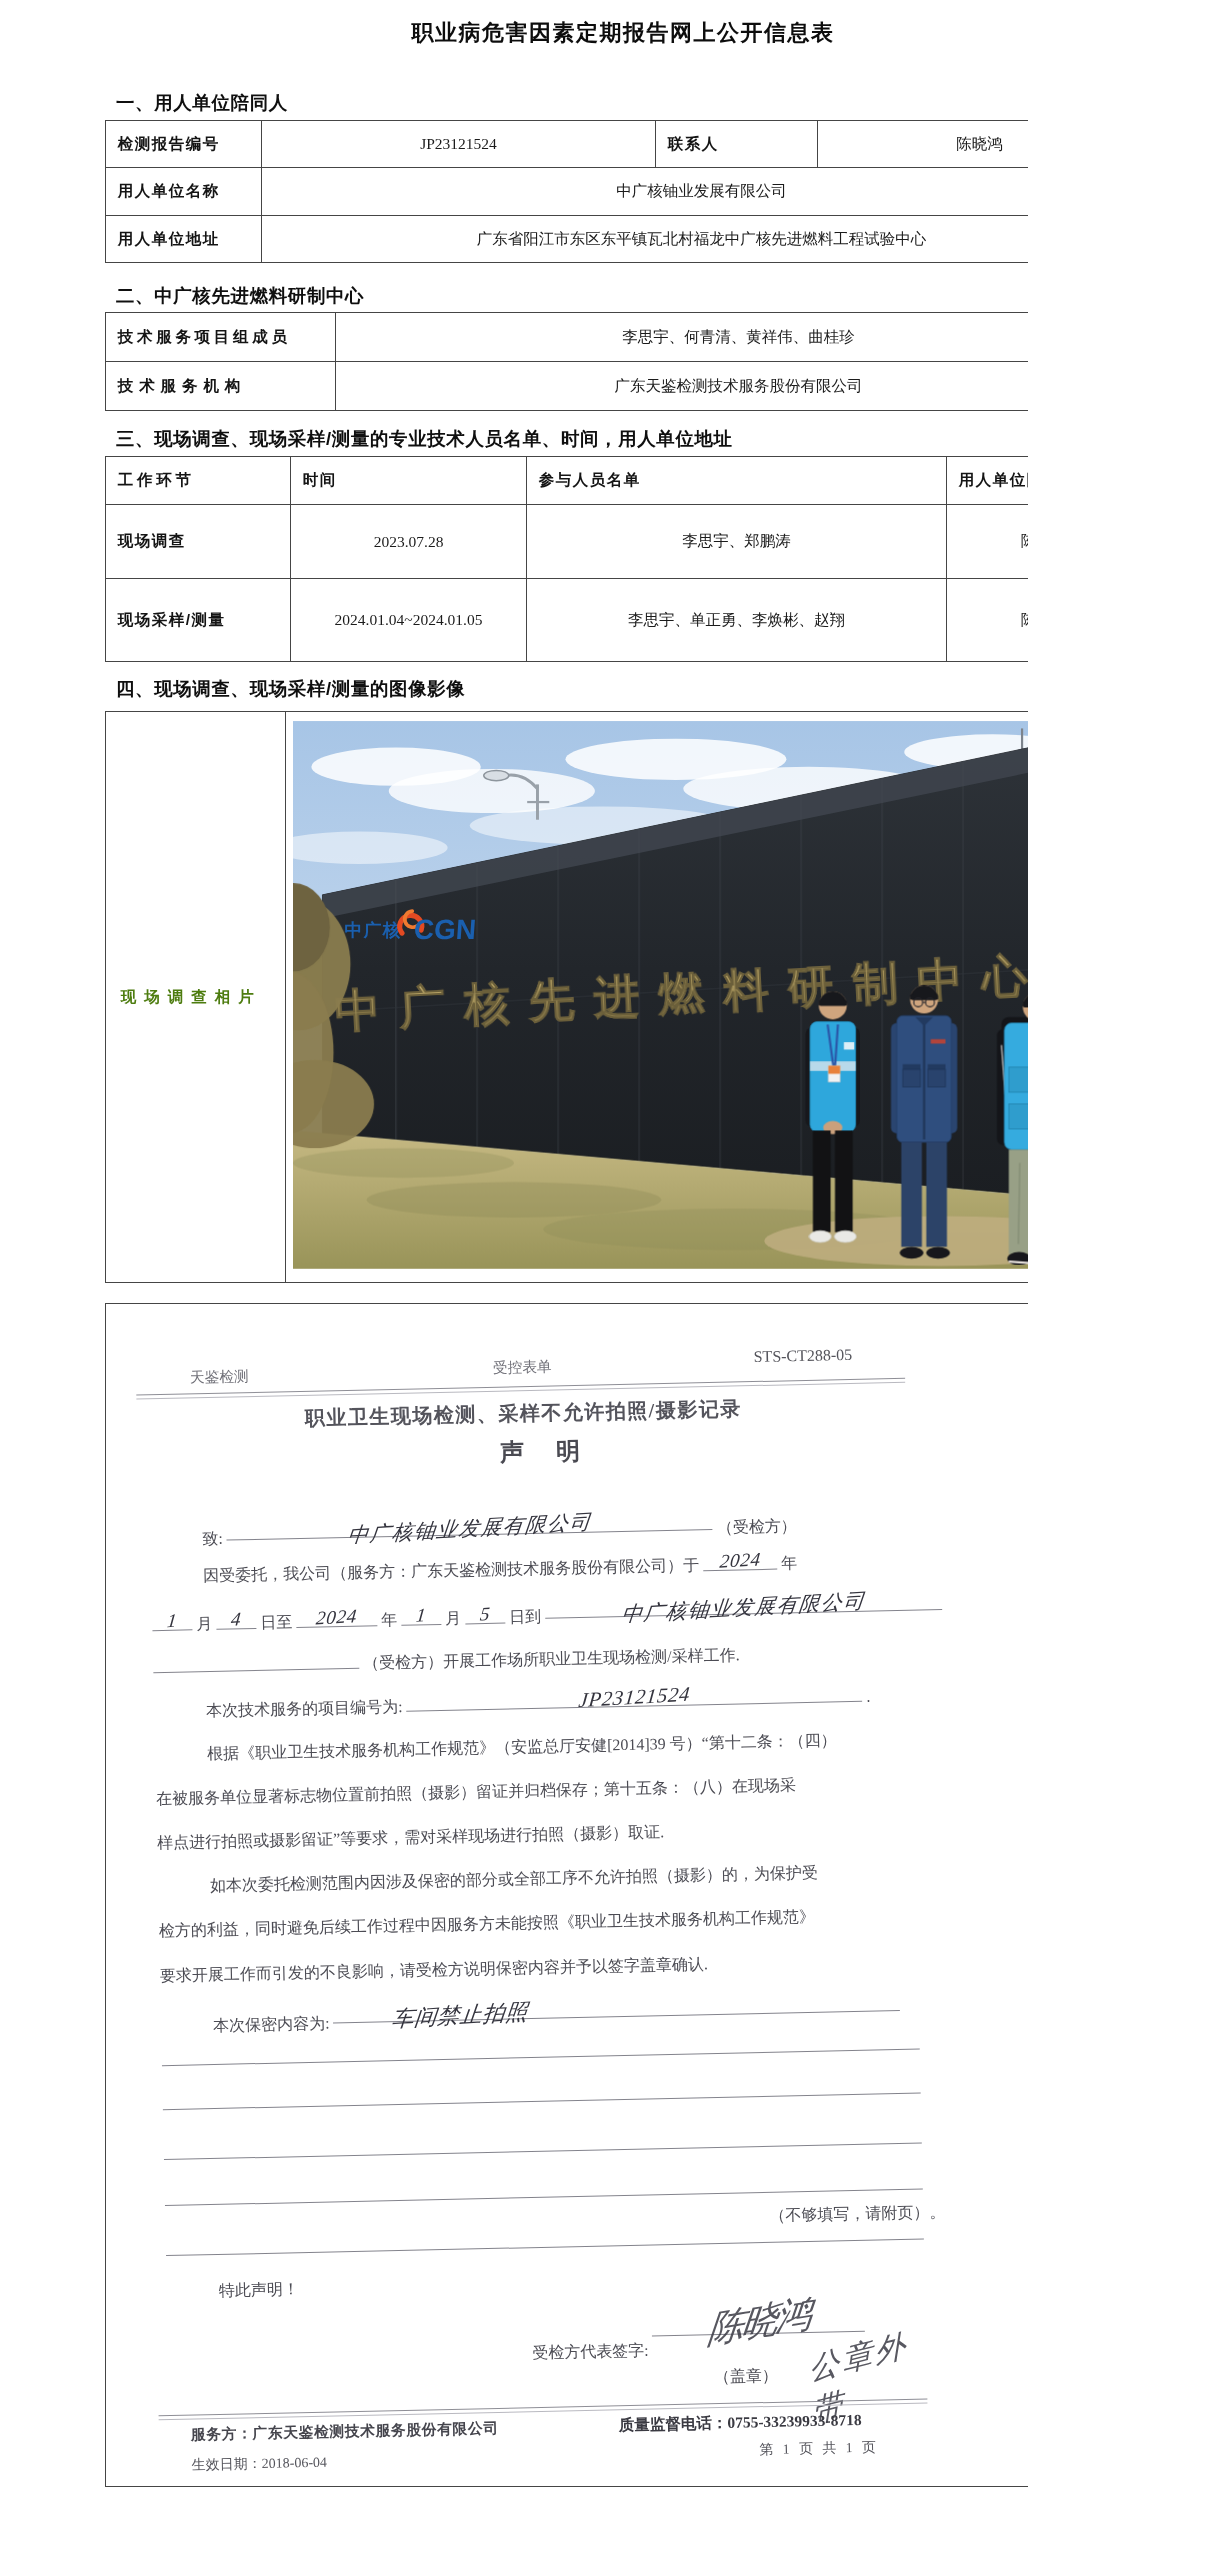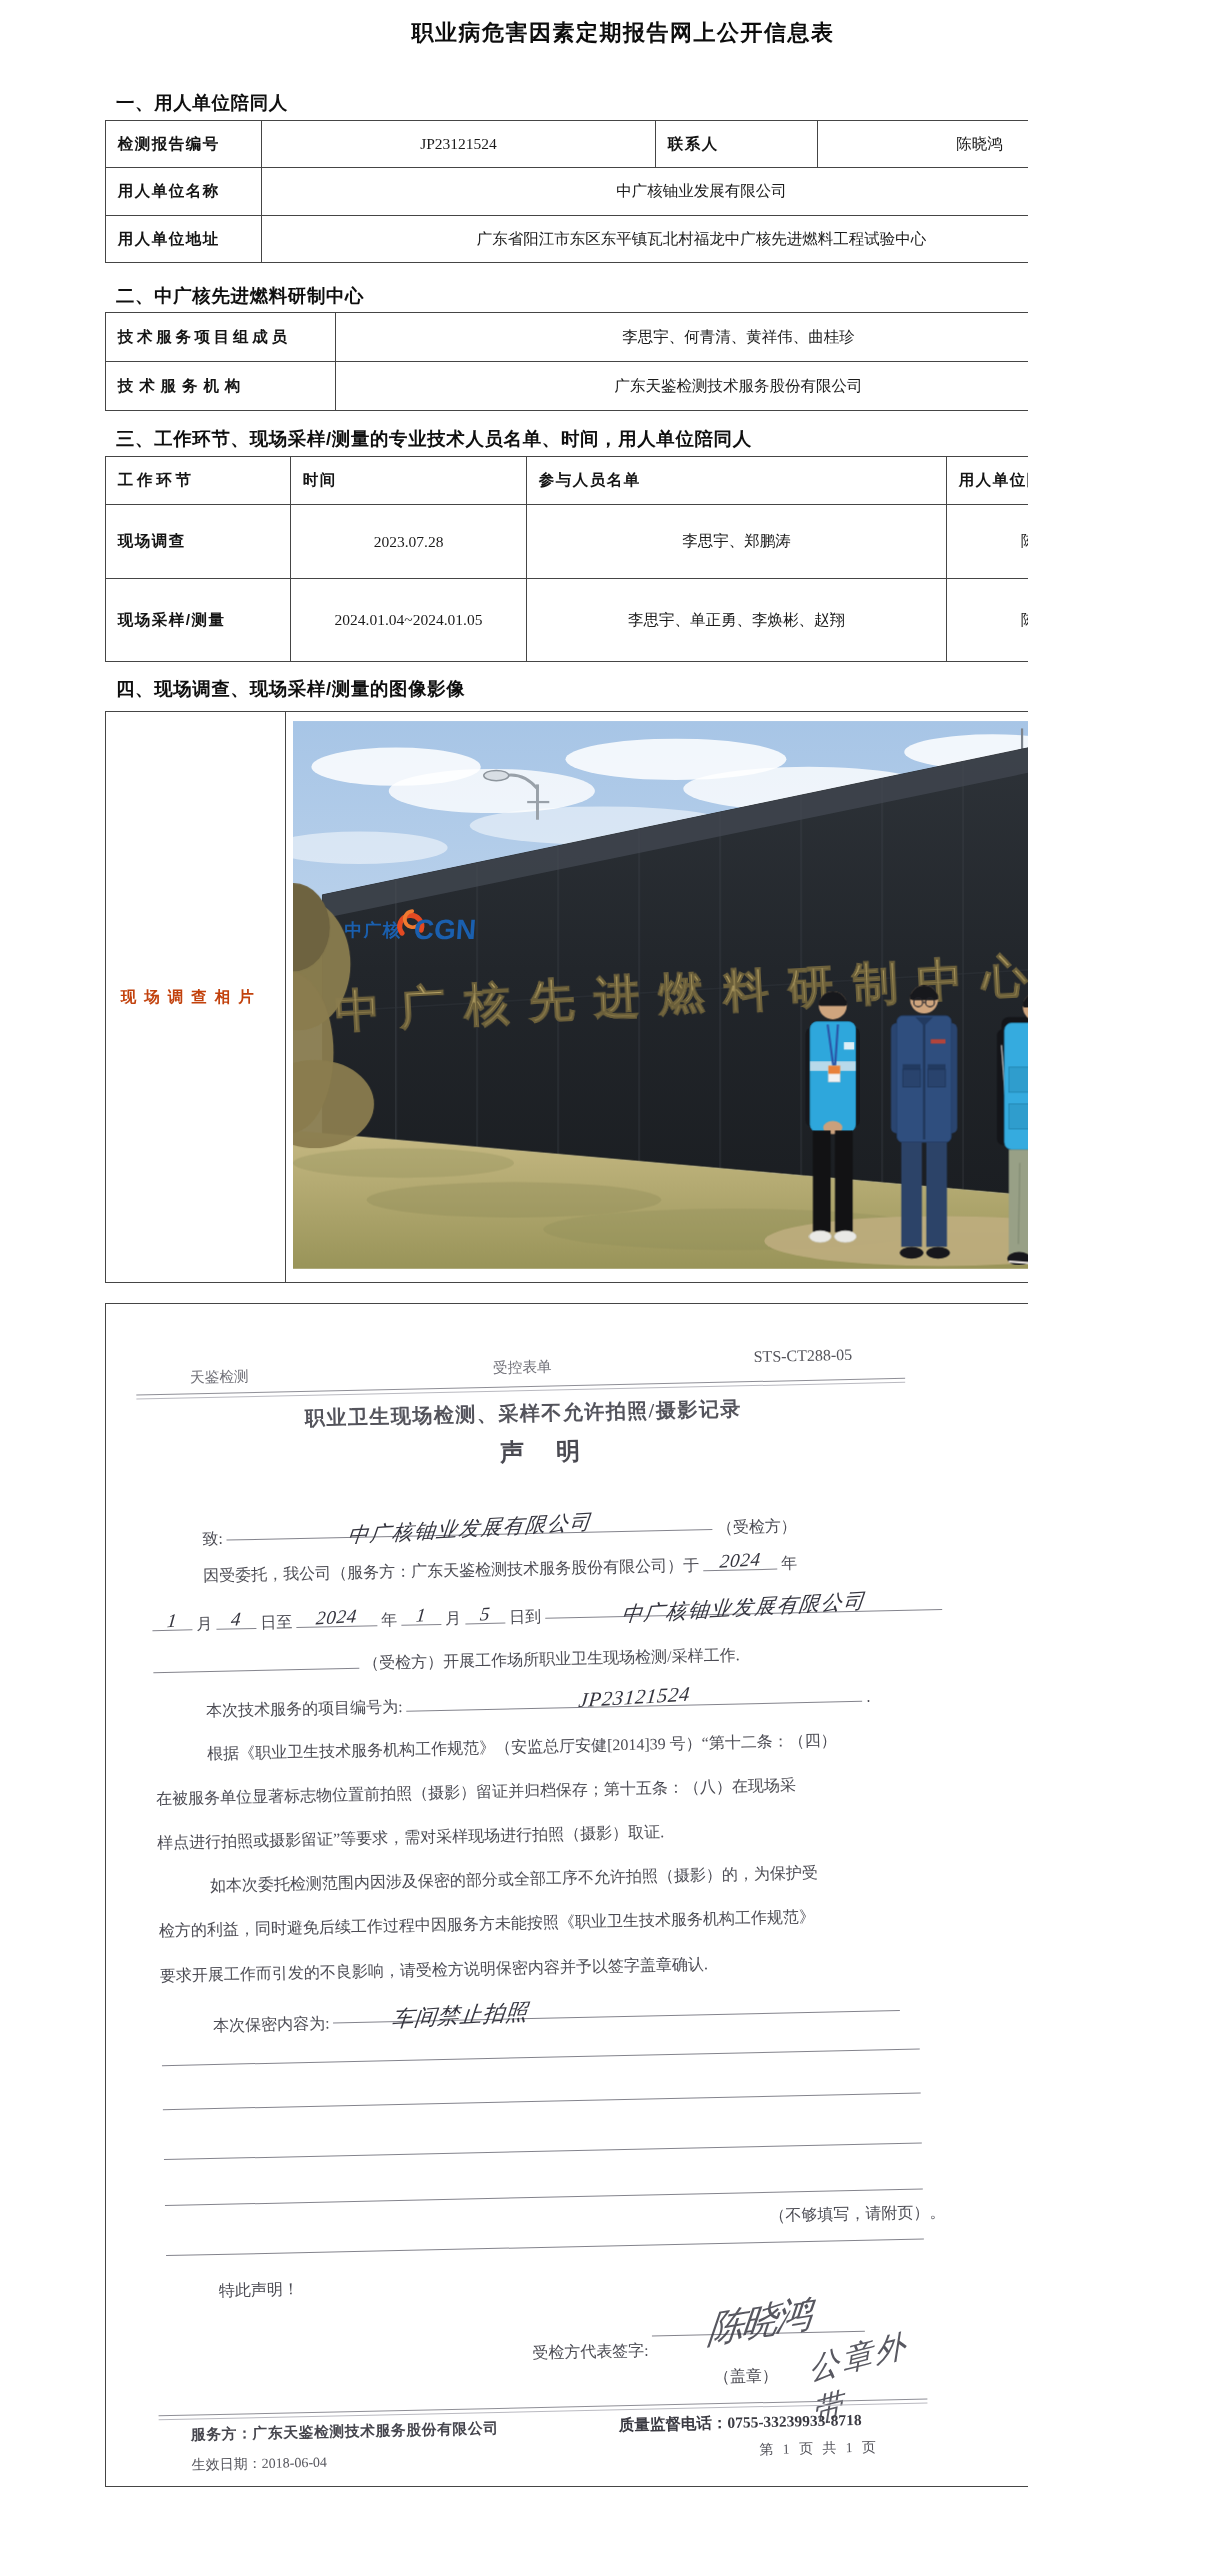--- a/index.html
+++ b/index.html
@@ -15,21 +15,21 @@
   .lab{font-family:"Liberation Sans","DejaVu Sans",sans-serif;font-weight:bold;font-size:15.5px;
         color:#141414;text-align:left;}
   .cent{text-align:left;}
   .val{font-size:15.5px;color:#1b1b1b;text-align:center;font-family:"Liberation Serif","DejaVu Serif",serif;}
   .ls2{letter-spacing:1.5px}.ls5{letter-spacing:3.7px}.ls8{letter-spacing:5.9px}
   
   .pblock{position:absolute;left:105px;width:1036px;border:1.5px solid #454545;display:flex;box-sizing:border-box;background:#fff;}
   .plabel{width:180px;flex:0 0 180px;border-right:1.5px solid #454545;box-sizing:border-box;
         display:flex;align-items:center;padding:0 14.7px;
         font-family:"Liberation Sans","DejaVu Sans",sans-serif;font-weight:bold;font-size:15.5px;
-        letter-spacing:8px;line-height:2.2;color:#c2410c;word-break:break-all;}
+        letter-spacing:8px;line-height:2.2;color:#4d7c0f;word-break:break-all;}
   .pcell{position:relative;flex:1;}
   .photo1{position:absolute;left:7.4px;top:8.8px;}
   
   .doc{position:absolute;left:29px;top:0;width:795px;height:100%;
         transform:rotate(-1.25deg);transform-origin:50% 45%;
         font-size:16px;color:#4c4c54;}
   .dl{position:absolute;white-space:nowrap;}
   .blank{display:inline-block;border-bottom:1.5px solid #83838c;text-align:center;height:1.05em;vertical-align:baseline;}
   .hw{display:inline-block;font-style:italic;color:#34343e;font-size:19px;
         transform:translateY(-2.9px) skewX(-9deg) rotate(-2deg);letter-spacing:0.7px;}
@@ -91,21 +91,21 @@
       <td class="lab ls5">技术服务项目组成员</td>
       <td class="val">李思宇、何青清、黄祥伟、曲桂珍</td>
     </tr>
     <tr style="height:49px">
       <td class="lab ls8">技术服务机构</td>
       <td class="val">广东天鉴检测技术服务股份有限公司</td>
     </tr>
   </tbody>
     </table>
 
-  <div class="hd" style="top:426px;">三、工作环节、现场采样/测量的专业技术人员名单、时间，用人单位陪同人</div>
+  <div class="hd" style="top:426px;">三、现场调查、现场采样/测量的专业技术人员名单、时间，用人单位地址</div>
   <table class="tbl" style="left:105px;top:456px;width:1036px;">
     <colgroup>
         <col style="width:185px">
         <col style="width:236px">
         <col style="width:420px">
         <col style="width:195px">
       </colgroup>
     <tbody>
         <tr style="height:48px">
       <td class="lab ls5">工作环节</td>

